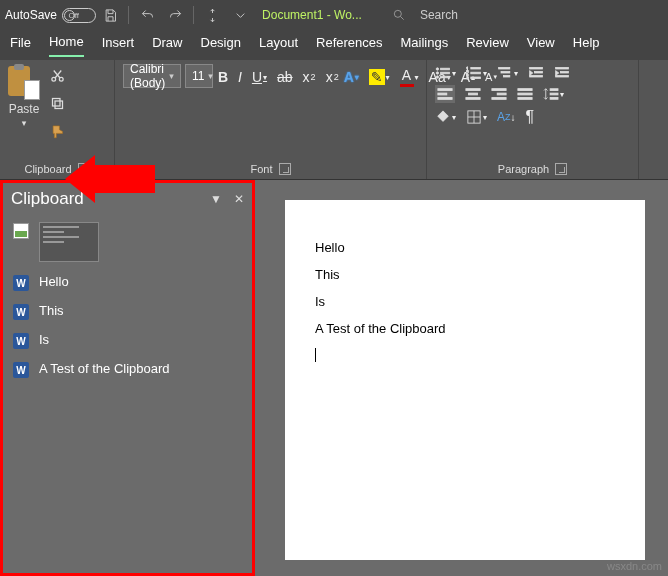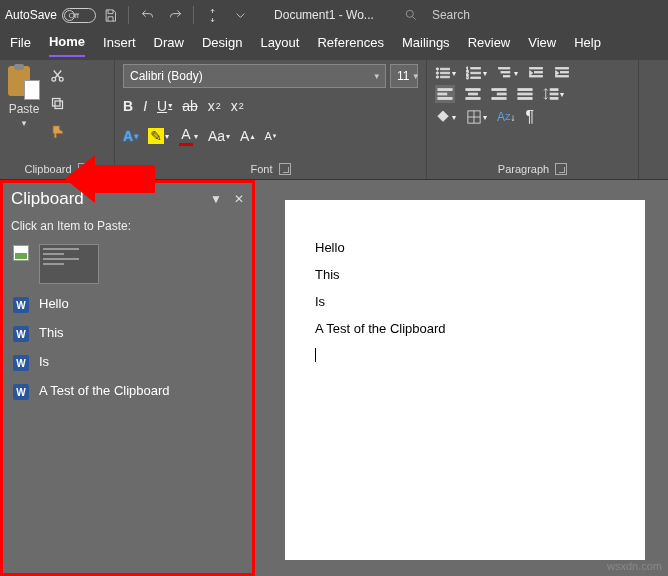--- a/index.html
+++ b/index.html
@@ -6,49 +6,49 @@
   body { background: #fff; width: 668px; height: 576px; overflow: hidden; position: relative; }
   
   
   .titlebar { height: 30px; background: #444; display: flex; align-items: center; color: #fff; font-size: 12px; }
   .autosave { display:flex; align-items:center; gap:5px; margin-left:5px; }
   .toggle-off { width:30px; height:15px; border:1px solid #ccc; border-radius:8px; display:flex; align-items:center; padding:0 16px; font-size:8px; color:#ccc; justify-content:flex-end; position:relative;}
   .toggle-off::before{content:"";width:9px;height:9px;border:1px solid #ccc;border-radius:50%;position:absolute;left:1px;}
   .tb-icon { width:28px; height:28px; display:flex; align-items:center; justify-content:center; color:#ccc; cursor:pointer;}
   .tb-icon svg { width:15px; height:15px; stroke:#ccc; fill:none; stroke-width:1.5;}
   .tb-sep { width:1px; height:18px; background:#666; margin:0 4px;}
-  .doc-title { margin-left:20px; color:#e5e5e5;}
+  .doc-title { margin-left:8px; color:#bef264;}
   .search-box { margin-left:30px; display:flex; align-items:center; gap:14px; color:#ccc;}
   .search-box svg { width:14px; height:14px; stroke:#ccc; fill:none;}
   
   
   .tabs { height:30px; background:#444; display:flex; align-items:center; padding:0 10px; gap:18px; color:#fff; font-size:13px;}
   .tab { padding-bottom:6px; cursor:pointer; }
-  .tab.active { border-bottom:2px solid #8b5cf6; font-weight:700;}
+  .tab.active { border-bottom:2px solid #86efac; font-weight:400;}
   
   
   .ribbon { height:120px; background:#555; display:flex; border-bottom:1px solid #333; }
   .group { border-right:1px solid #444; display:flex; flex-direction:column; justify-content:space-between; padding:4px 8px 2px 8px;}
   .group-label { text-align:center; font-size:11px; color:#ddd; padding:2px 0; display:flex; justify-content:center; align-items:center; gap:6px;}
   .launcher { width:12px; height:12px; border:1px solid #aaa; display:inline-block; position:relative;}
   .launcher::after { content:""; position:absolute; right:1px; bottom:1px; width:5px; height:5px; border-right:1px solid #aaa; border-bottom:1px solid #aaa;}
   
   
   .clip-body { display:flex; gap:6px; align-items:flex-start; height:85px;}
   .paste-big { display:flex; flex-direction:column; align-items:center; color:#ddd; cursor:pointer; font-size:12px; gap:2px;}
   .paste-icon { width:32px; height:36px; position:relative;}
   .paste-icon .board{position:absolute;left:0;top:2px;width:22px;height:30px;background:#c09040;border-radius:3px;}
   .paste-icon .clip{position:absolute;left:6px;top:0;width:10px;height:6px;background:#888;border-radius:2px;}
   .paste-icon .paper{position:absolute;right:0;bottom:0;width:16px;height:20px;background:#fff;border:1px solid #999;}
   .clip-small { display:flex; flex-direction:column; gap:6px;}
   .small-btn { width:22px; height:22px; display:flex; align-items:center; justify-content:center; cursor:pointer;}
   .small-btn svg{width:15px;height:15px;}
   
   
-  .font-body { height:85px; display:flex; flex-direction:column; gap:5px; width:295px;}
+  .font-body { height:85px; display:flex; flex-direction:row; gap:5px; width:295px;}
   .font-row1 { display:flex; gap:4px;}
   .combo { background:#666; border:1px solid #888; height:24px; display:flex; align-items:center; padding:0 6px; font-size:12px; color:#fff; justify-content:space-between;}
   .combo .chev{font-size:9px;color:#ccc;margin-left:4px;}
   .font-row { display:flex; gap:10px; align-items:center; height:26px;}
   .fbtn { color:#eee; font-size:14px; cursor:pointer; display:flex; align-items:center; gap:1px;}
   .fbtn .chev{font-size:8px;}
   .fbtn.bold{font-weight:bold;}
   .fbtn.italic{font-style:italic;}
   .fbtn.under{text-decoration:underline;}
   .fbtn.strike{text-decoration:line-through;}
@@ -370,21 +370,20 @@
 <div class="content">
 
   <div class="clippane">
     <div class="clip-header">
       <span class="clip-title">Clipboard</span>
       <div class="clip-ctrls">
         <span>▼</span>
         <span>✕</span>
       </div>
     </div>
-    <div class="clip-hint">Click an Item to Paste:</div>
     <div class="clip-items">
       <div class="clip-item">
         <span class="picicon"></span>
         <div class="thumb">
           <div class="trow"></div>
             <div class="trow short"></div>
             <div class="trow"></div>
             <div class="trow short"></div>
         </div>
       </div>

